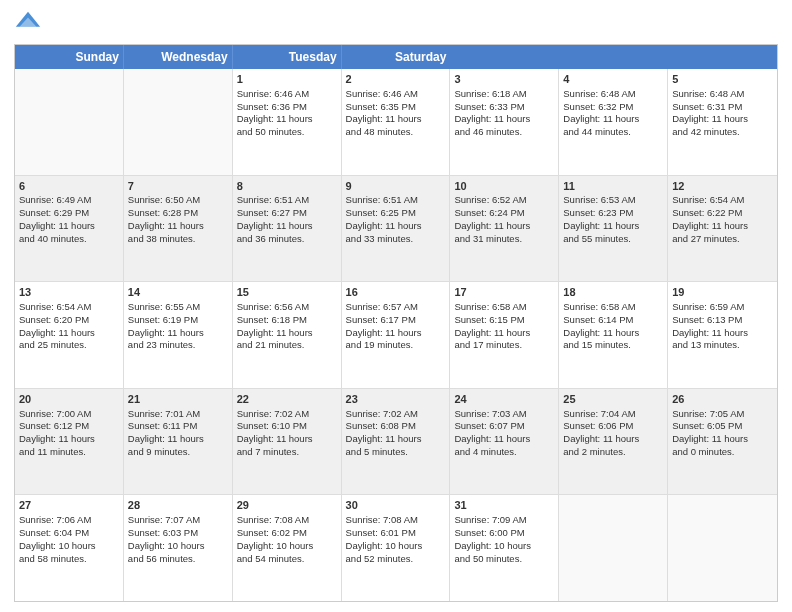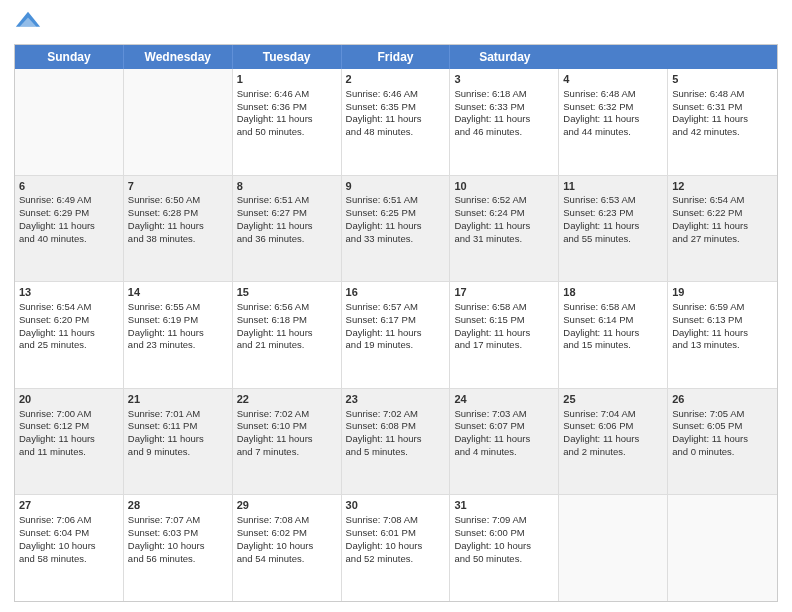--- a/index.html
+++ b/index.html
@@ -68,21 +68,21 @@
     .cal-header {
       display: grid;
       grid-template-columns: repeat(7, 1fr);
       background: #4a7fcb;
     }
     .cal-header-cell {
       color: #fff;
       font-size: 12px;
       font-weight: bold;
       padding: 5px 4px;
-      text-align: center;
+      text-align: right;
       border-right: 1px solid #6090d8;
     }
     .cal-header-cell:last-child { border-right: none; }
     .cal-body {
       flex: 1;
       display: flex;
       flex-direction: column;
     }
     .cal-row {
       display: grid;
@@ -132,21 +132,20 @@
       <div class="main-title"></div>
       <div class="subtitle"></div>
     </div>
   </div>
 
   <div class="calendar">
     <div class="cal-header">
     <div class="cal-header-cell">Sunday</div>
         <div class="cal-header-cell">Wednesday</div>
         <div class="cal-header-cell">Tuesday</div>
-        <div class="cal-header-cell">Friday</div>
         <div class="cal-header-cell">Saturday</div>
       </div>
     <div class="cal-body">
     <div class="cal-row">
           <div class="cal-cell empty"></div>
           <div class="cal-cell empty"></div>
           <div class="cal-cell">
             <span class="day-num">1</span>
             <span class="cell-line">Sunrise: 6:46 AM</span>
             <span class="cell-line">Sunset: 6:36 PM</span>

